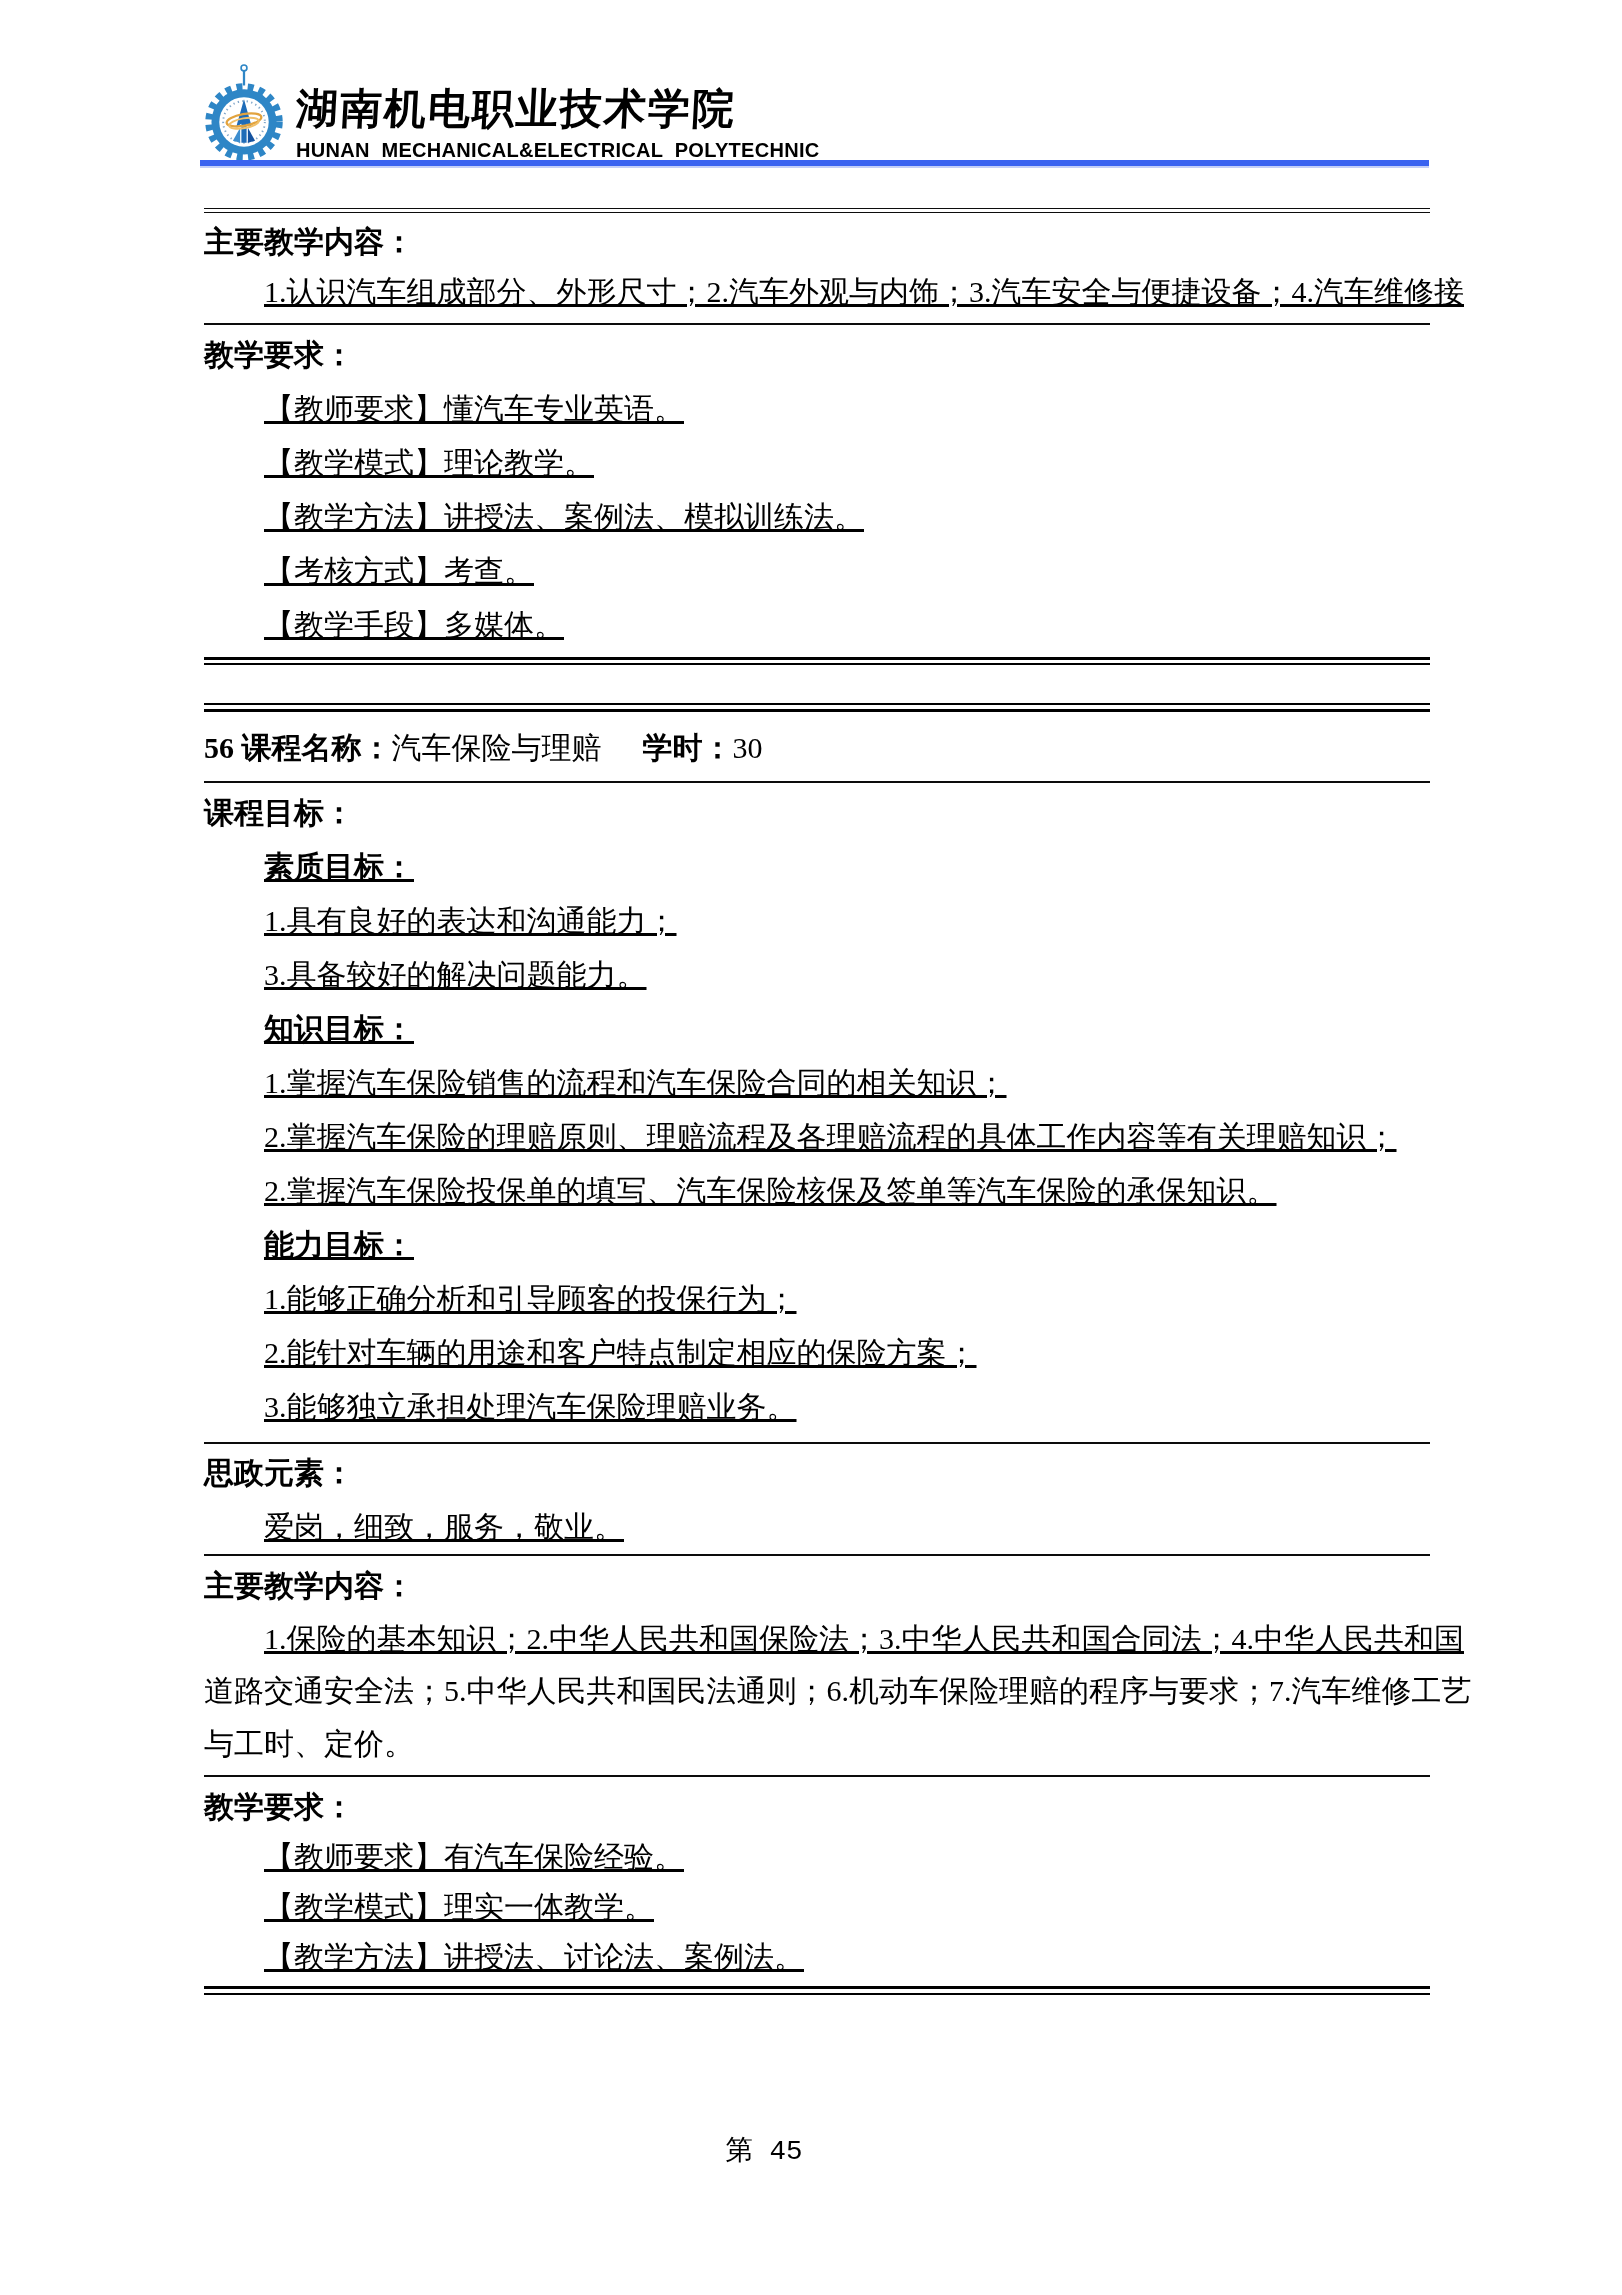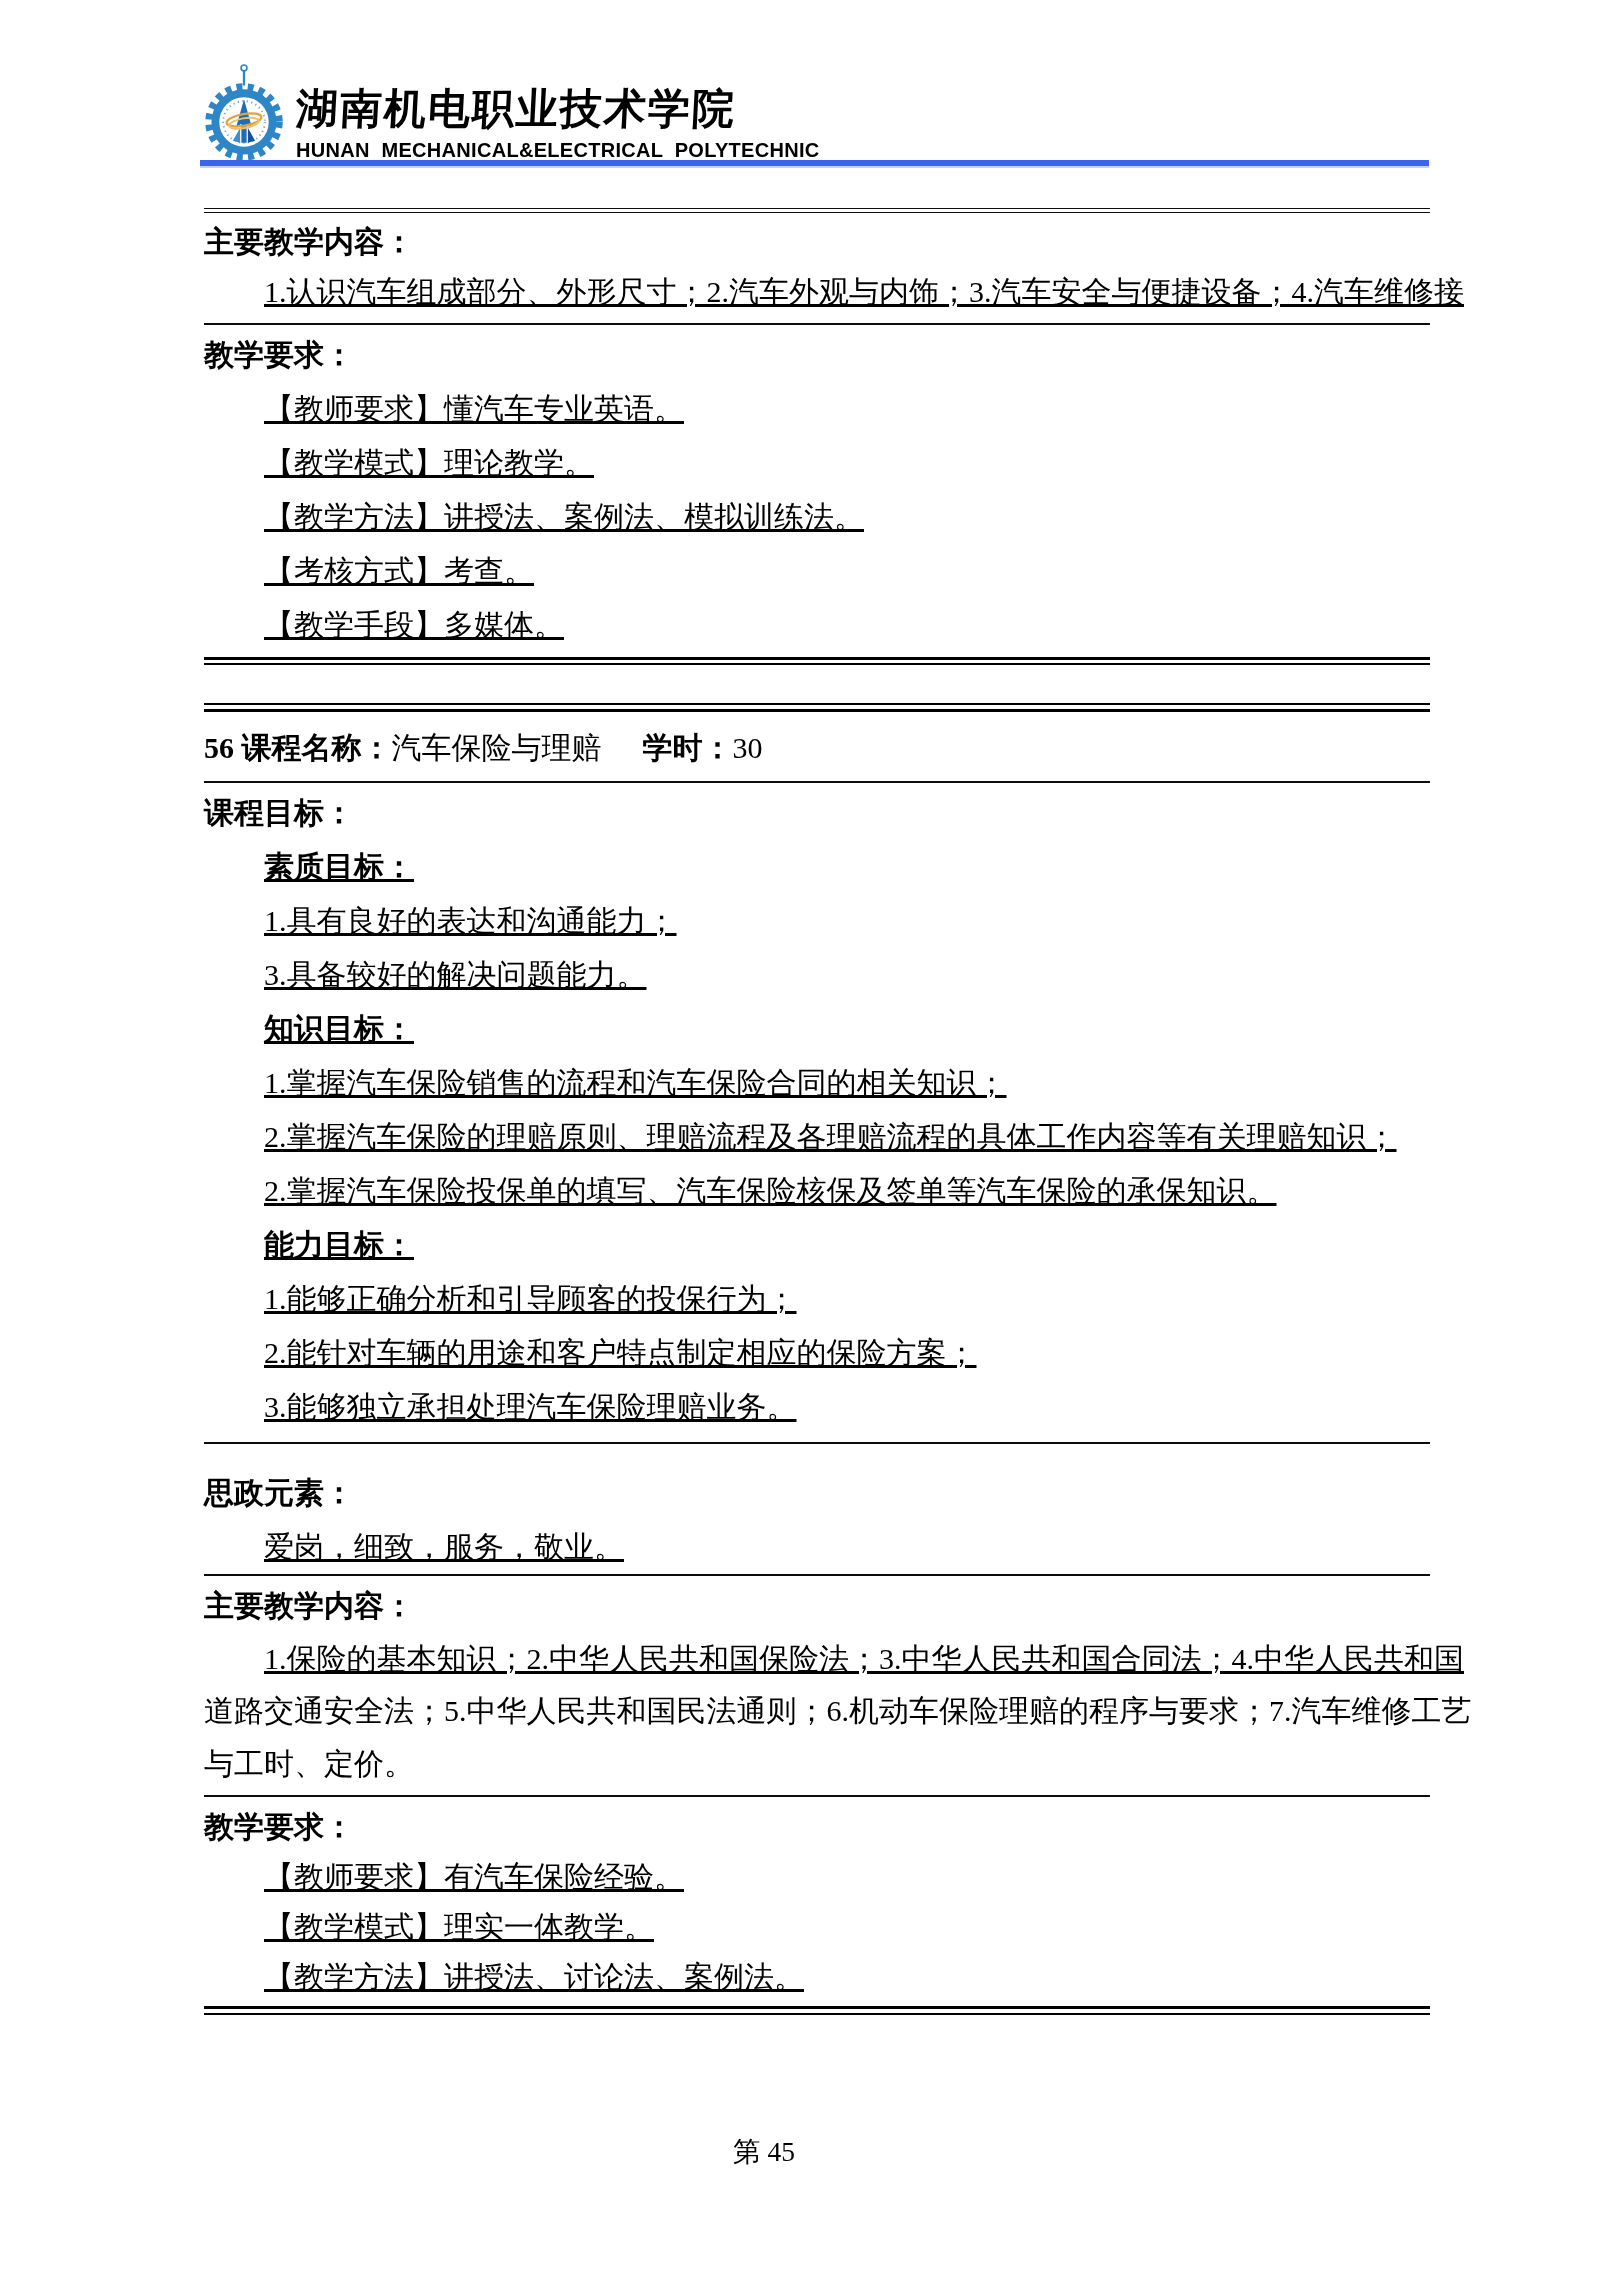--- a/index.html
+++ b/index.html
@@ -49,30 +49,30 @@
   .rule-single{height:2px;background:#0c0c0c;}
   .rule-double{height:2.6px;border-top:1.3px solid #0c0c0c;border-bottom:1.3px solid #0c0c0c;}
   .rule-thick-bottom{height:3.3px;border-top:3.3px solid #000;border-bottom:2px solid #000;}
   .rule-thick-top{height:3.3px;border-top:2px solid #000;border-bottom:3.3px solid #000;}
   .tbl-gap{height:38px;}
 
   .rowA{padding:10.5px 0 13px;}
   .rowB{padding:10.5px 0 14.4px;}
   .row-title{padding:17px 0 15.7px;white-space:nowrap;}
   .row-obj{padding:10.5px 0 17px;}
-  .row-ideo{padding:10.5px 0 9.2px;margin-top:20px;}
+  .row-ideo{padding:10.5px 0 9.2px;}
   .row-content2{padding:10.5px 0 13px;}
   .row-req2{padding:10.5px 0 11.8px;}
 
   .title-gap{display:inline-block;width:41px;}
 
   
   .footer{
     position:absolute;left:0;top:2135px;width:1528px;
-    text-align:center;font-size:27.5px;line-height:34px;
+    text-align:center;font-size:27.5px;line-height:34px;font-family:Liberation Mono, monospace;
   }
 </style>
 </head>
 <body>
 
 <div class="sheet">
 
   <div class="logo-wrap">
     <svg viewBox="0 0 126 152" width="82" height="99">
       <circle cx="63" cy="9" r="4.5" fill="none" stroke="#2e86c6" stroke-width="2.5"></circle>

